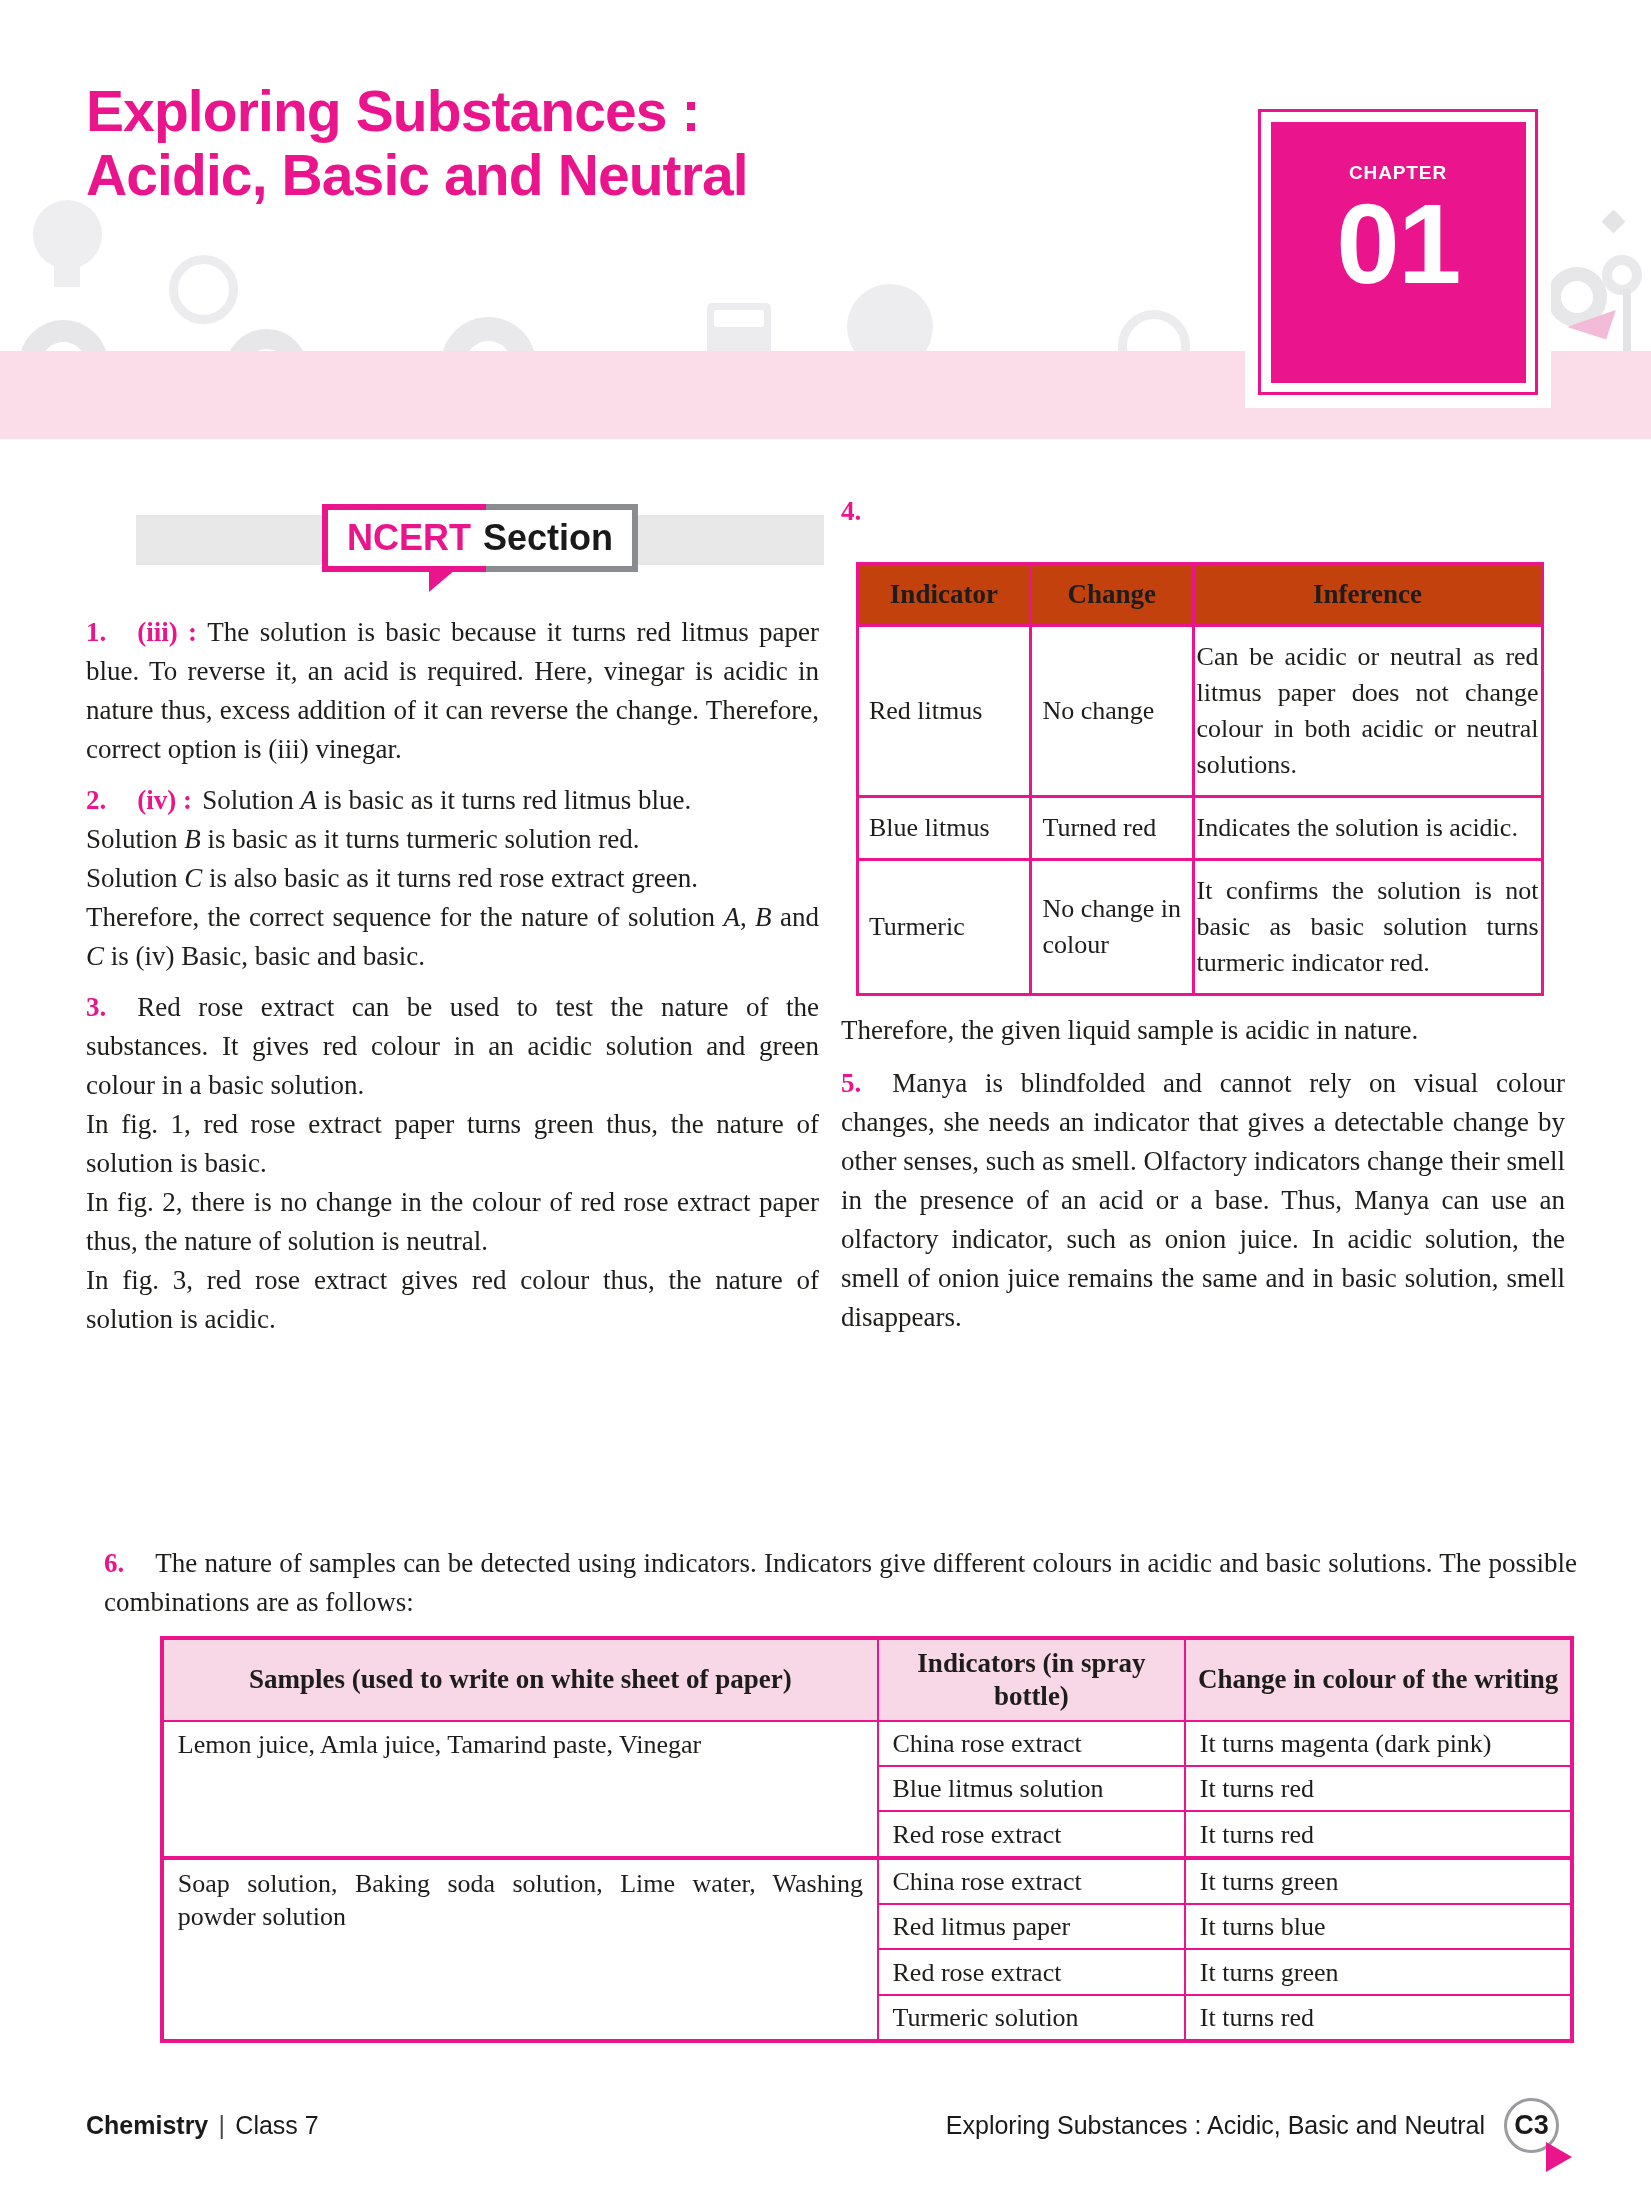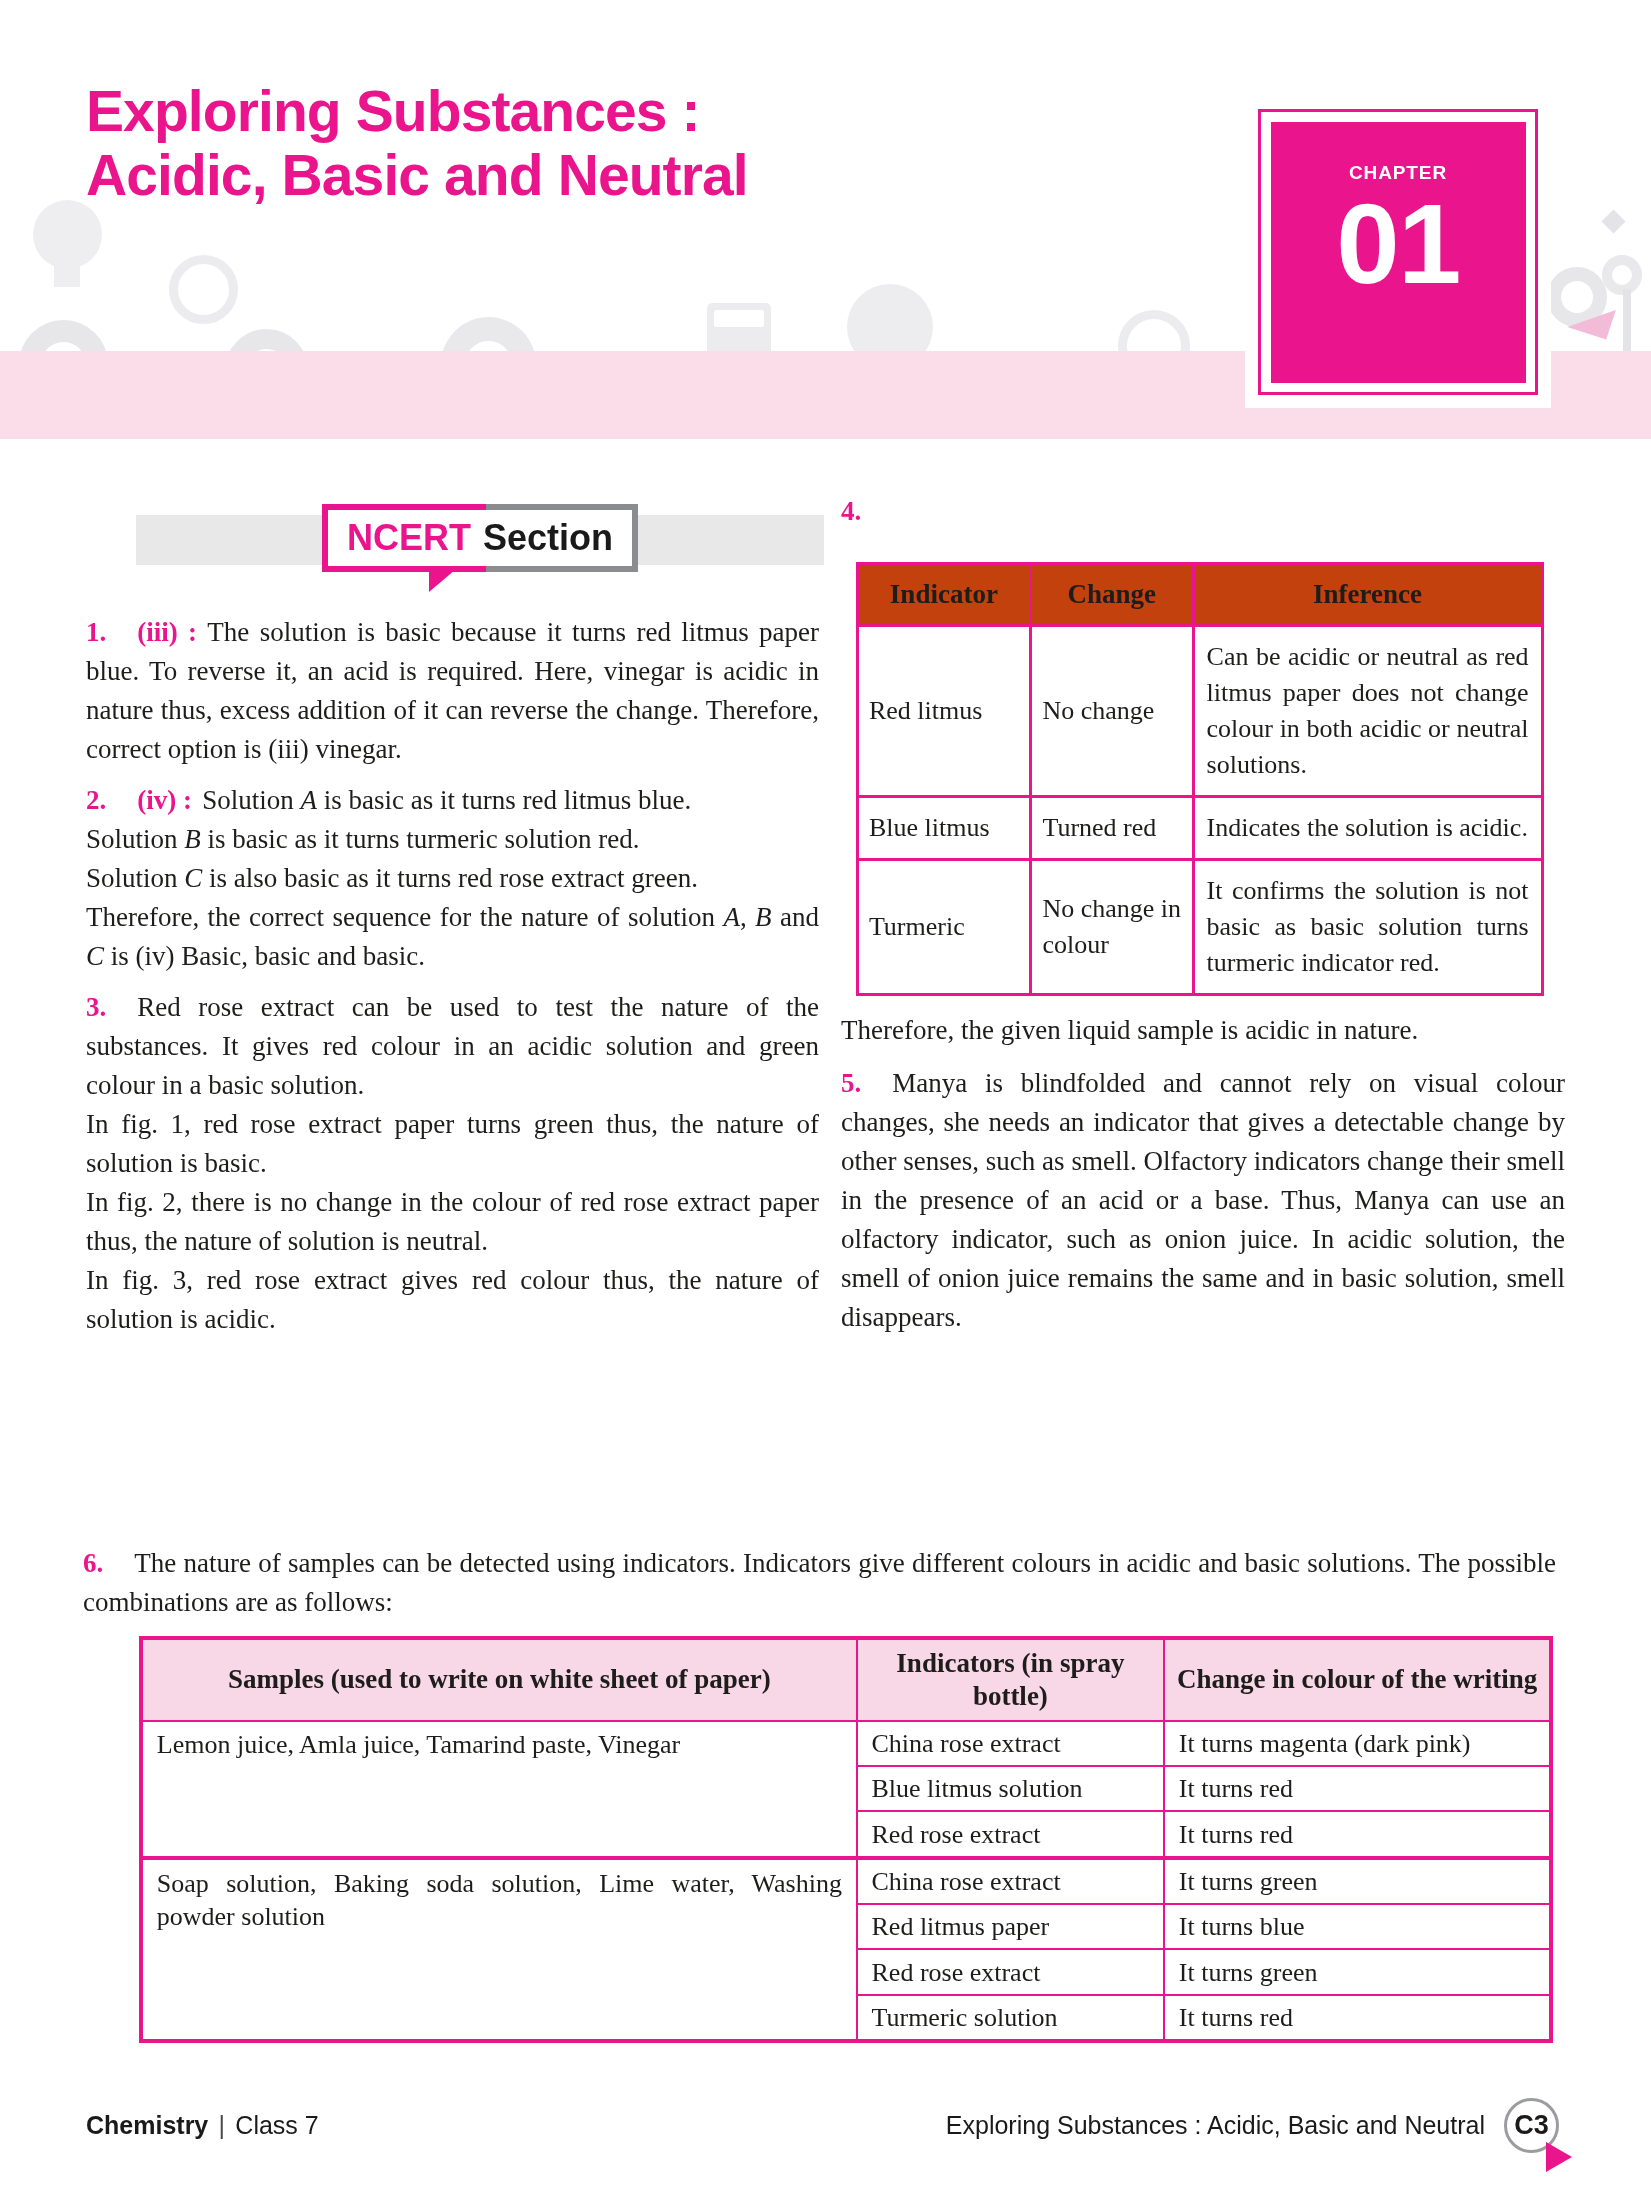--- a/index.html
+++ b/index.html
@@ -66,26 +66,26 @@
   .item { margin-bottom:12px; }
 
   
   .t4 { border-collapse:collapse; width:688px; margin:31px 0 0 14.6px; }
   .t4 th, .t4 td { border:3.4px solid #EA158C; }
   .t4 th {
     background:#c2410c; font-size:27px; font-weight:700;
     padding:13.8px 5.2px; text-align:center;
   }
   .t4 td { font-size:26px; line-height:36px; padding:10.3px 10.3px; vertical-align:middle; }
-  .t4 td.inf { text-align:justify; padding:12px 12px;margin-left:13px; }
+  .t4 td.inf { text-align:justify; padding:12px 2px;margin-left:13px; }
 
   .concl { margin-top:15.5px; }
 
   
-  .section-six { position:absolute; left:83px; top:1544px; width:1473px; z-index:2; }
+  .section-six { position:absolute; left:104px; top:1544px; width:1473px; z-index:2; }
   .t6 { border-collapse:collapse; width:1414px; margin:13.8px 0 0 56px; border:4.3px solid #EA158C; }
   .t6 th, .t6 td { border:2.6px solid #EA158C; }
   .t6 th {
     background:#F8D7E6; font-size:27px; font-weight:700;
     padding:6.9px 10.3px; line-height:33px; text-align:center;
   }
   .t6 td { font-size:26px; line-height:33px; padding:5.2px 13.8px; }
   .t6 td.samples { vertical-align:top; text-align:justify; padding-top:6.9px; }
   .t6 tr.group-start td { border-top:4.3px solid #EA158C; }
 

